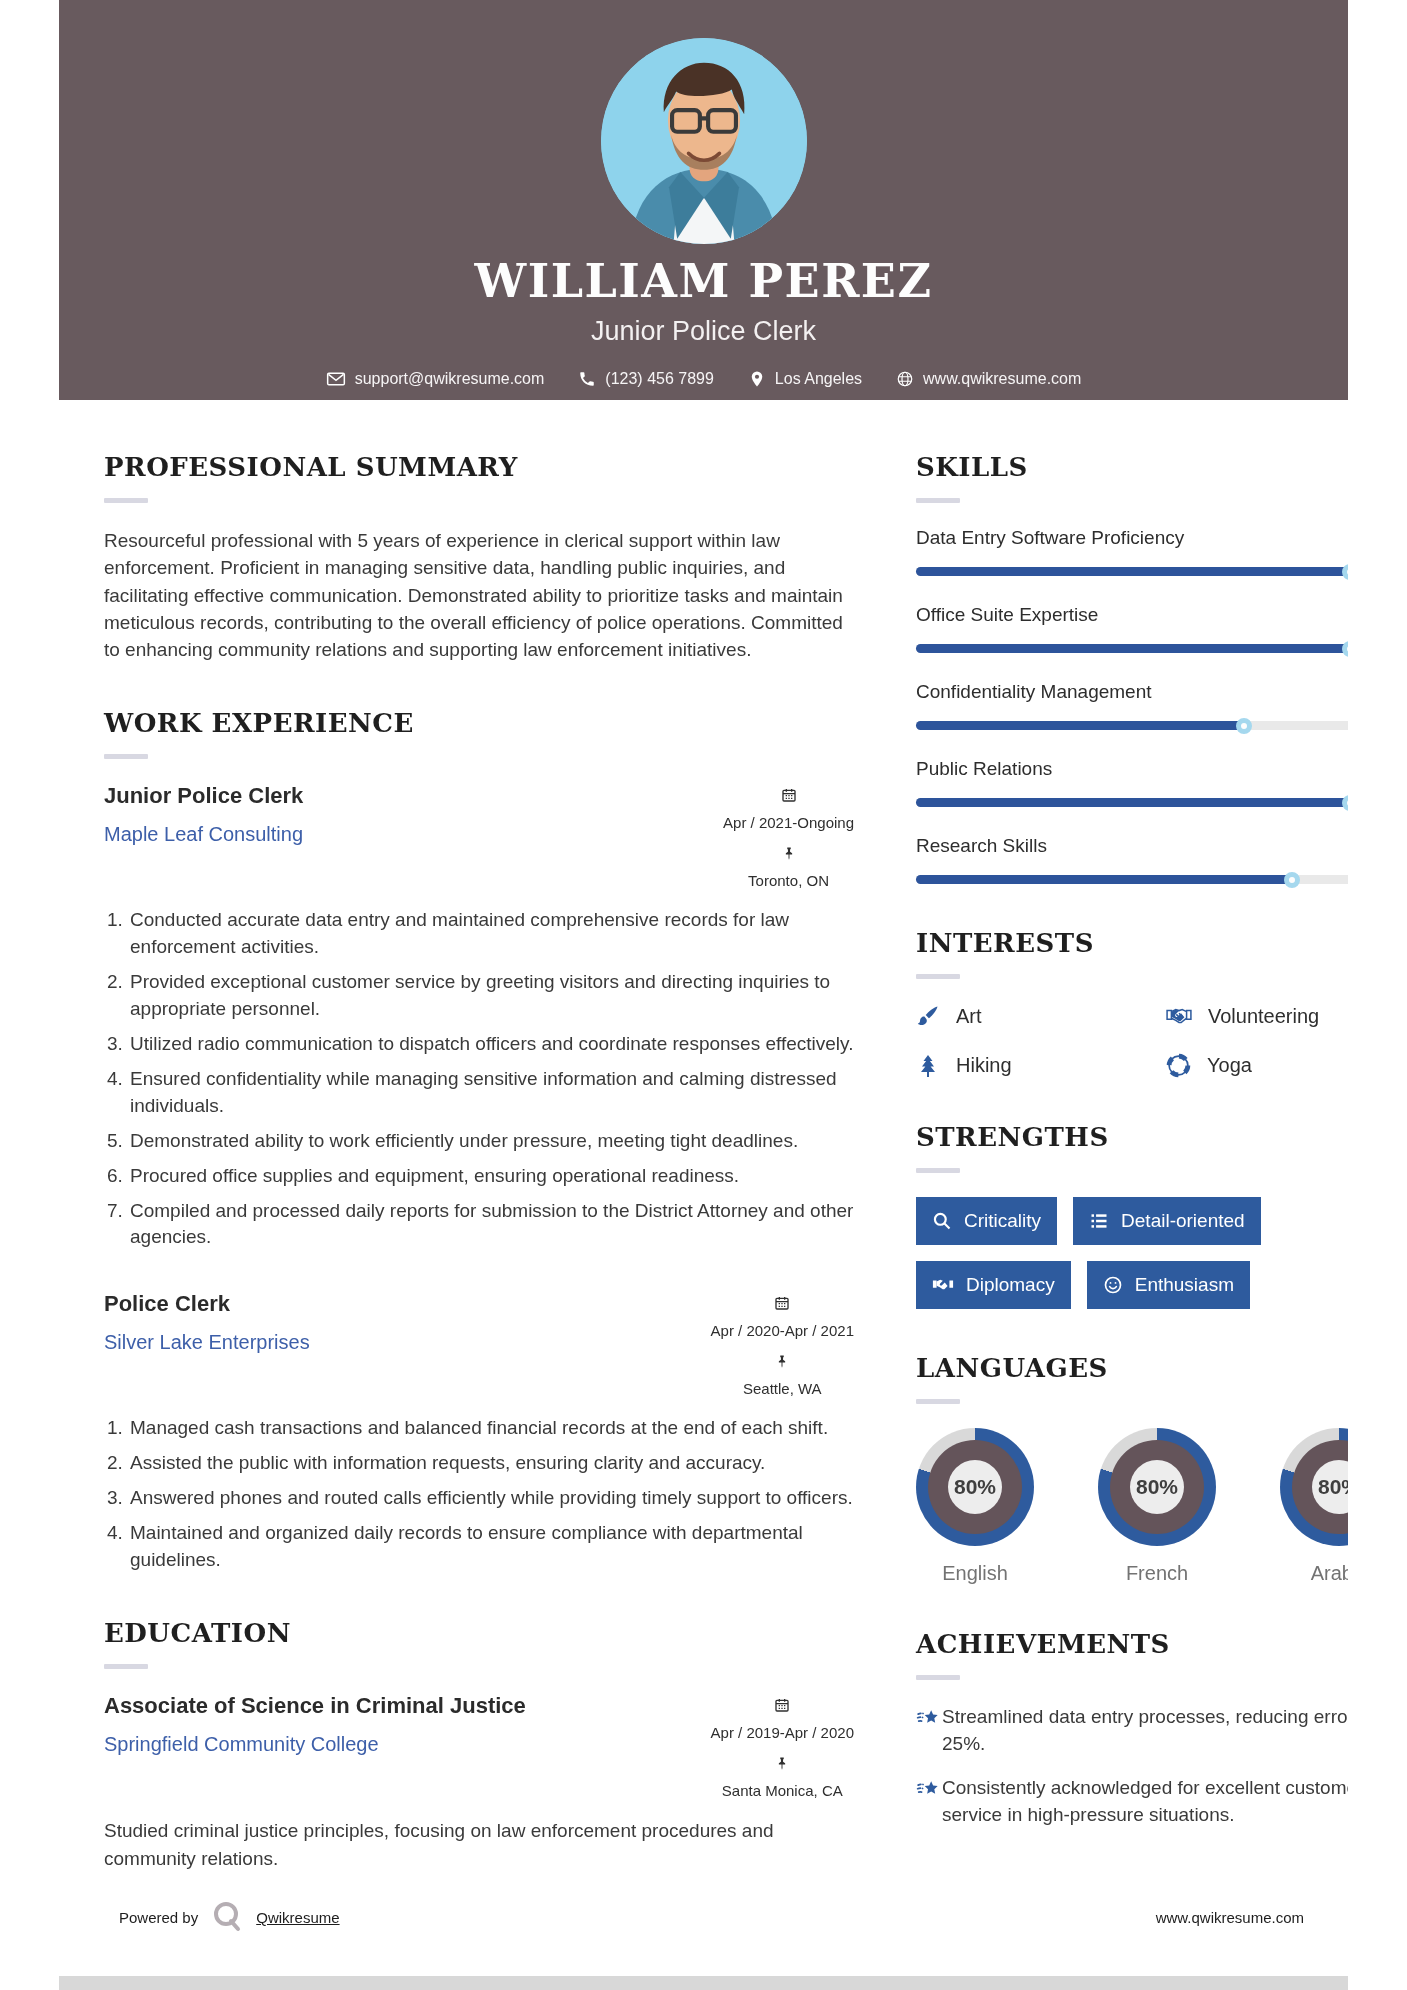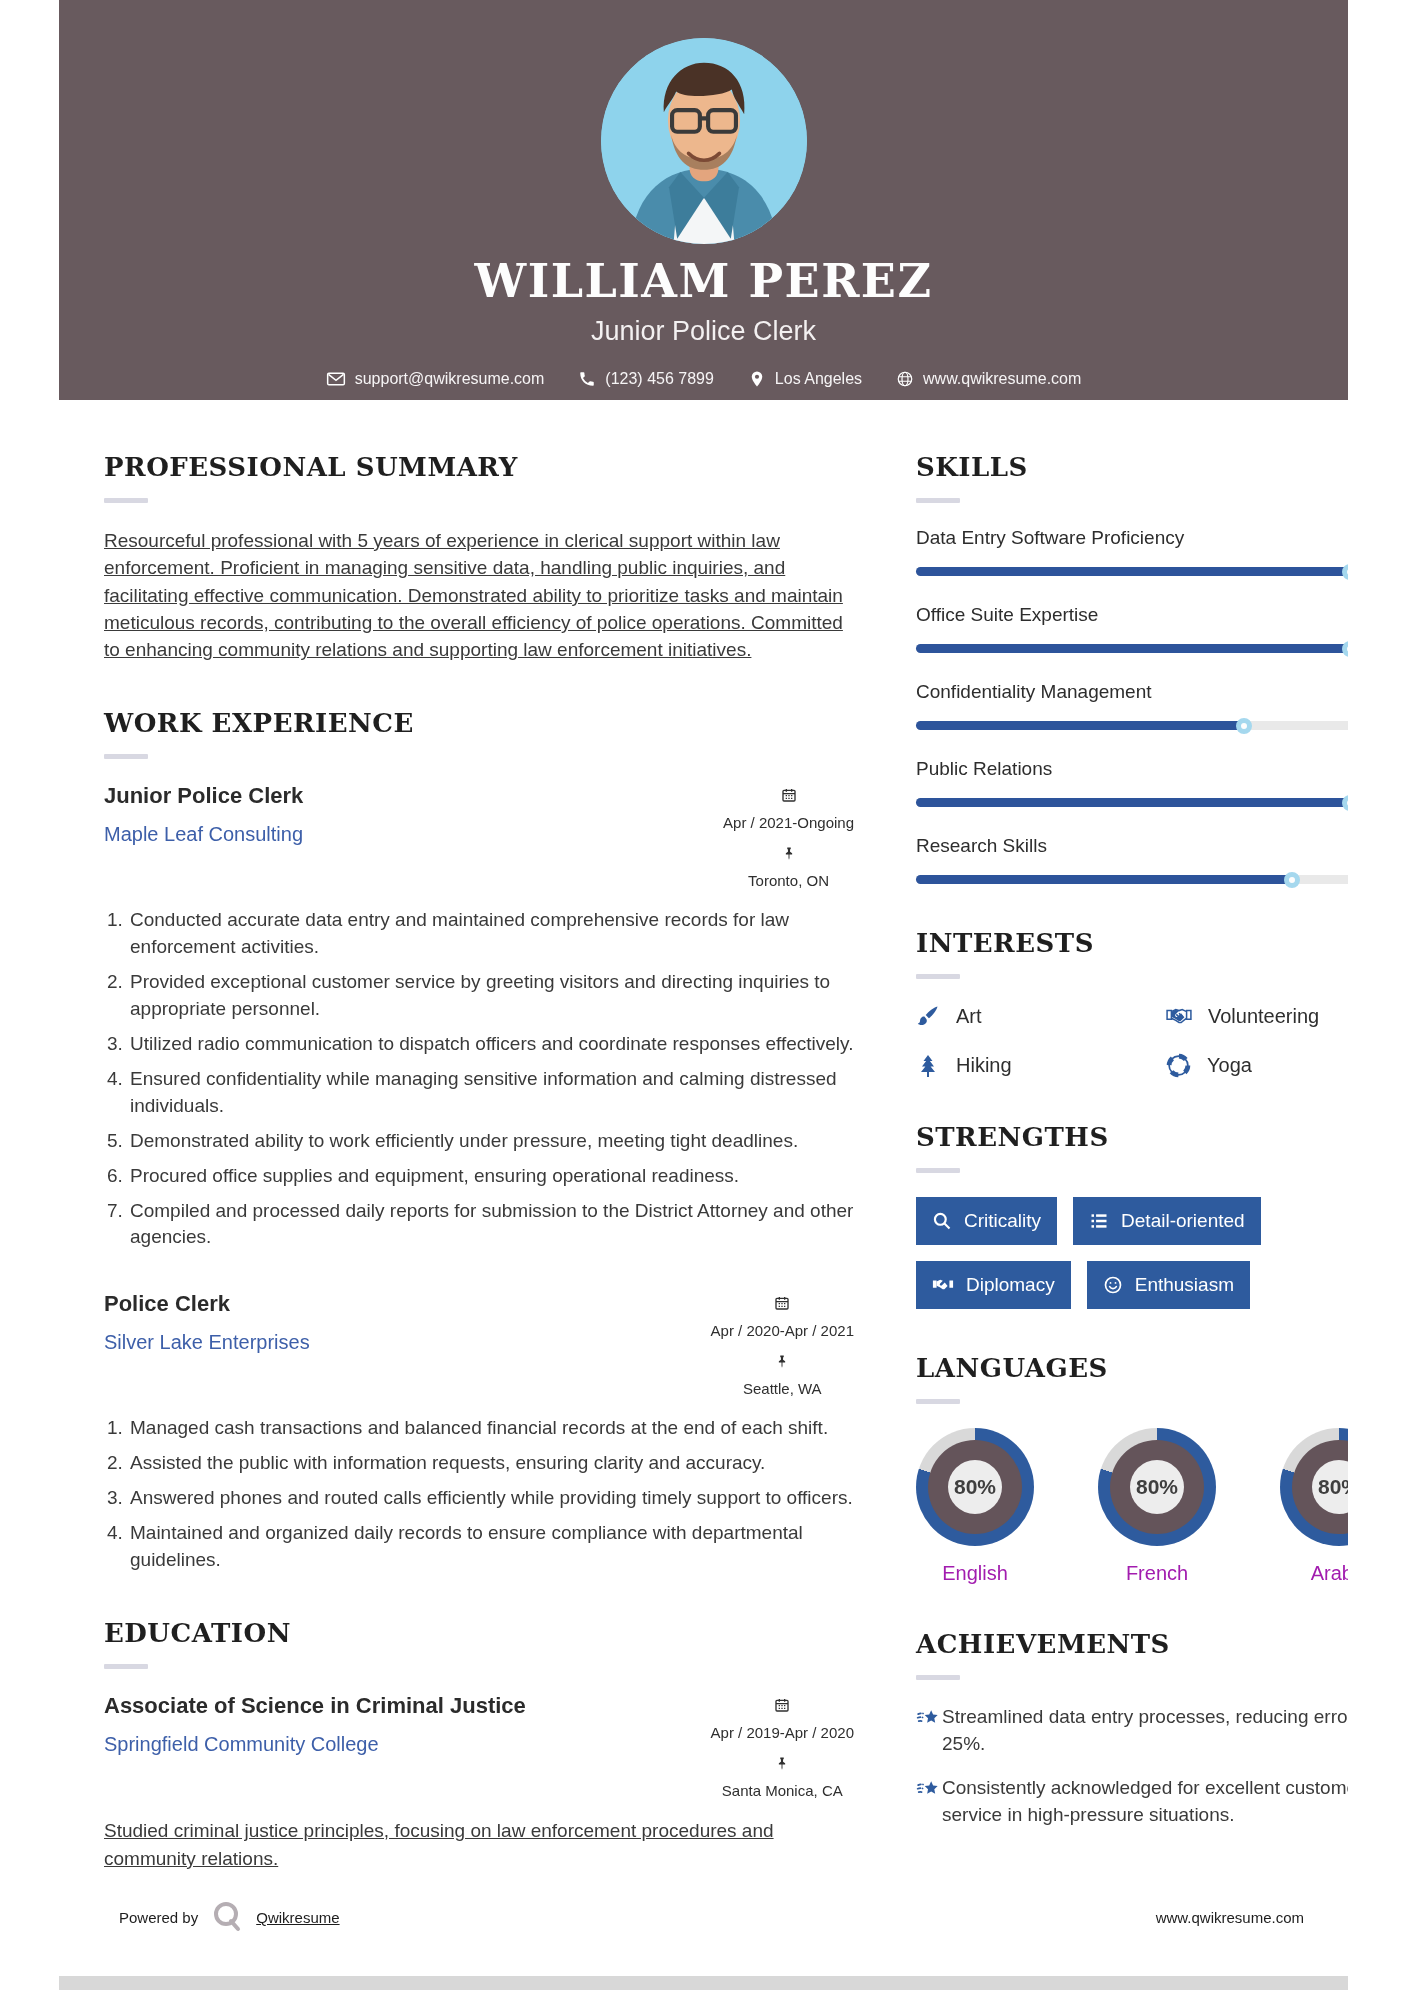--- a/index.html
+++ b/index.html
@@ -19,21 +19,21 @@
 
   
   .content { display:flex; padding:52px 42px 0 45px; gap:62px; }
   .col-left { width:750px; flex:0 0 750px; }
   .col-right { flex:1 1 auto; }
 
   h2.sec { font-family:"DejaVu Serif", serif; font-size:26px; font-weight:bold; color:#1f1f1f; letter-spacing:0.5px; }
   .sec-bar { width:44px; height:5px; background:#d8d8e2; margin:16px 0 24px 0; border-radius:1px; }
   section { margin-bottom:44px; }
 
-  p.body-text { font-size:19px; line-height:1.44; color:#3a3a3a;text-decoration:underline; }
+  p.body-text { font-size:19px; line-height:1.44; color:#3a3a3a; }
 
   
   .job { margin-bottom:40px; }
   .job-head { display:flex; justify-content:space-between; align-items:flex-start; margin-bottom:18px; }
   .job-title { font-size:22px; font-weight:700; color:#2b2b2b; }
   .job-company { font-size:20px; color:#3d5fa9; margin-top:14px; display:inline-block; text-decoration:none; }
   .job-right { text-align:right; font-size:15px; color:#2f2f2f; padding-top:4px; }
   .job-meta { display:flex; justify-content:flex-end; align-items:center; gap:8px;flex-direction:column; }
   .job-meta + .job-meta { margin-top:16px; }
   ol.bullets { padding-left:24px; font-size:19px; line-height:1.42; color:#3a3a3a; }
@@ -56,21 +56,21 @@
   .strength { display:inline-flex; align-items:center; gap:12px; background:#2e5b9e; color:#fff; border:none; font-family:"Liberation Sans", sans-serif; font-size:19px; padding:13px 16px; cursor:pointer; }
   .strength svg { display:block; }
 
   
   .lang-row { display:flex; justify-content:space-between; width:482px; }
   .lang { text-align:center; }
   .donut { width:118px; height:118px; border-radius:50%; position:relative; }
   .donut-mid { position:absolute; inset:12px; border-radius:50%; background:#64545a; }
   .donut-center { position:absolute; inset:20px; border-radius:50%; background:#ededed; display:flex; align-items:center; justify-content:center; }
   .donut-pct { font-size:21px; font-weight:bold; color:#3f3f3f; }
-  .lang-label { font-size:20px; color:#a21caf; margin-top:16px; }
+  .lang-label { font-size:20px; color:#737373; margin-top:16px; }
 
   
   .ach { display:flex; margin-bottom:18px; }
   .ach svg { flex:0 0 auto; margin-top:2px; }
   .ach p { font-size:19px; line-height:1.4; color:#3a3a3a; }
 
   
   .footer { position:absolute; left:60px; right:44px; bottom:54px; display:flex; justify-content:space-between; align-items:center; }
   .footer-left { display:flex; align-items:center; gap:12px; font-size:15px; color:#1d1d1d; }
   .brand { color:#1d1d1d; text-decoration:underline; }

